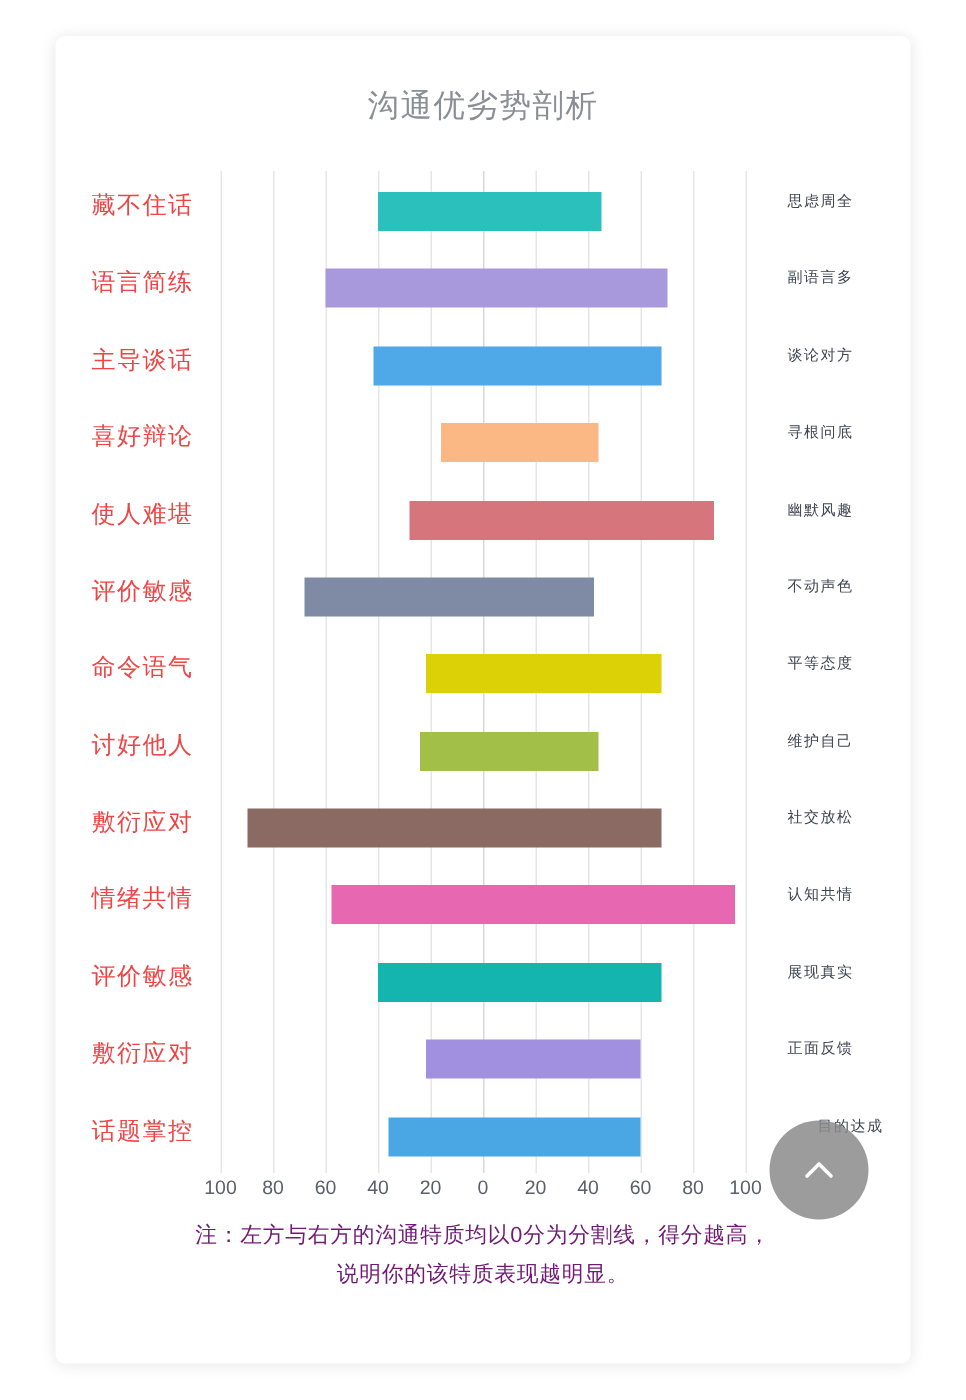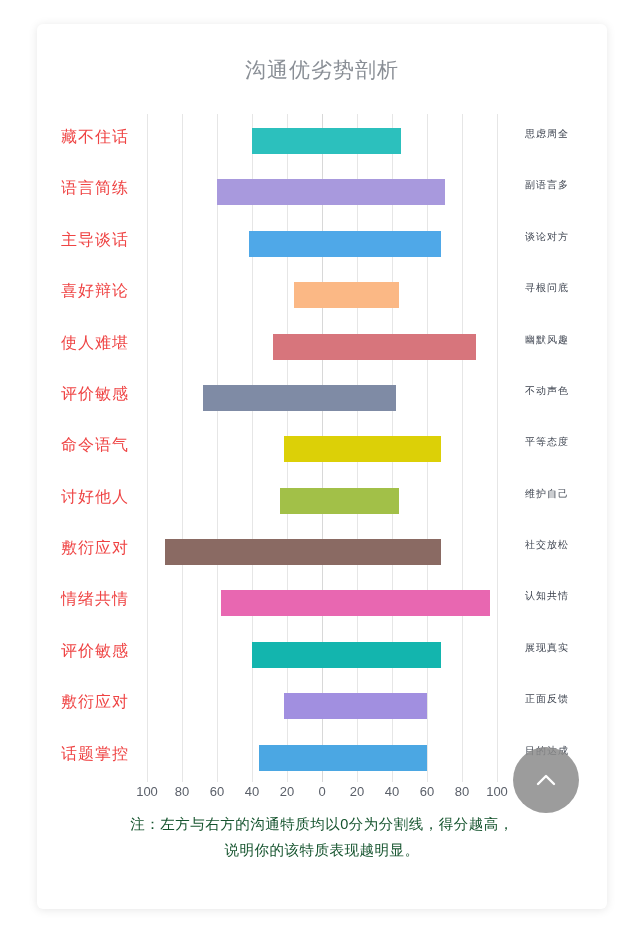--- a/index.html
+++ b/index.html
@@ -106,21 +106,21 @@
     white-space: nowrap;
   }
   .footnote {
     position: absolute;
     left: 0;
     width: 100%;
     bottom: 46px;
     text-align: center;
     font-size: 14.5px;
     line-height: 26px;
-    color: #14532d;
+    color: #701a75;
     letter-spacing: 0.5px;
   }
   .fab {
     position: absolute;
     right: 28px;
     bottom: 96px;
     width: 66px;
     height: 66px;
     border-radius: 50%;
     background: #8b8b8b;
@@ -217,21 +217,21 @@
         <div class="row" style="top: 513.846px; height: 51.3846px;">
           <div class="label-left">评价敏感</div>
           <div class="label-right">展现真实</div>
           <div class="bar" style="left: 105px; width: 189px; background: rgb(19, 181, 174);"></div>
         </div>
         <div class="row" style="top: 565.231px; height: 51.3846px;">
           <div class="label-left">敷衍应对</div>
           <div class="label-right">正面反馈</div>
           <div class="bar" style="left: 136.5px; width: 143.5px; background: rgb(161, 143, 224);"></div>
         </div>
-        <div class="row" style="top: 616.615px; height: 51.3846px;">
+        <div class="row" style="top: 616.615px; height: 51.3846px; padding-left: 20px;">
           <div class="label-left">话题掌控</div>
           <div class="label-right">目的达成</div>
           <div class="bar" style="left: 112px; width: 168px; background: rgb(75, 167, 227);"></div>
         </div>
       </div>
 
     <div class="footnote">
       <div>注：左方与右方的沟通特质均以0分为分割线，得分越高，</div>
       <div>说明你的该特质表现越明显。</div>
     </div>

